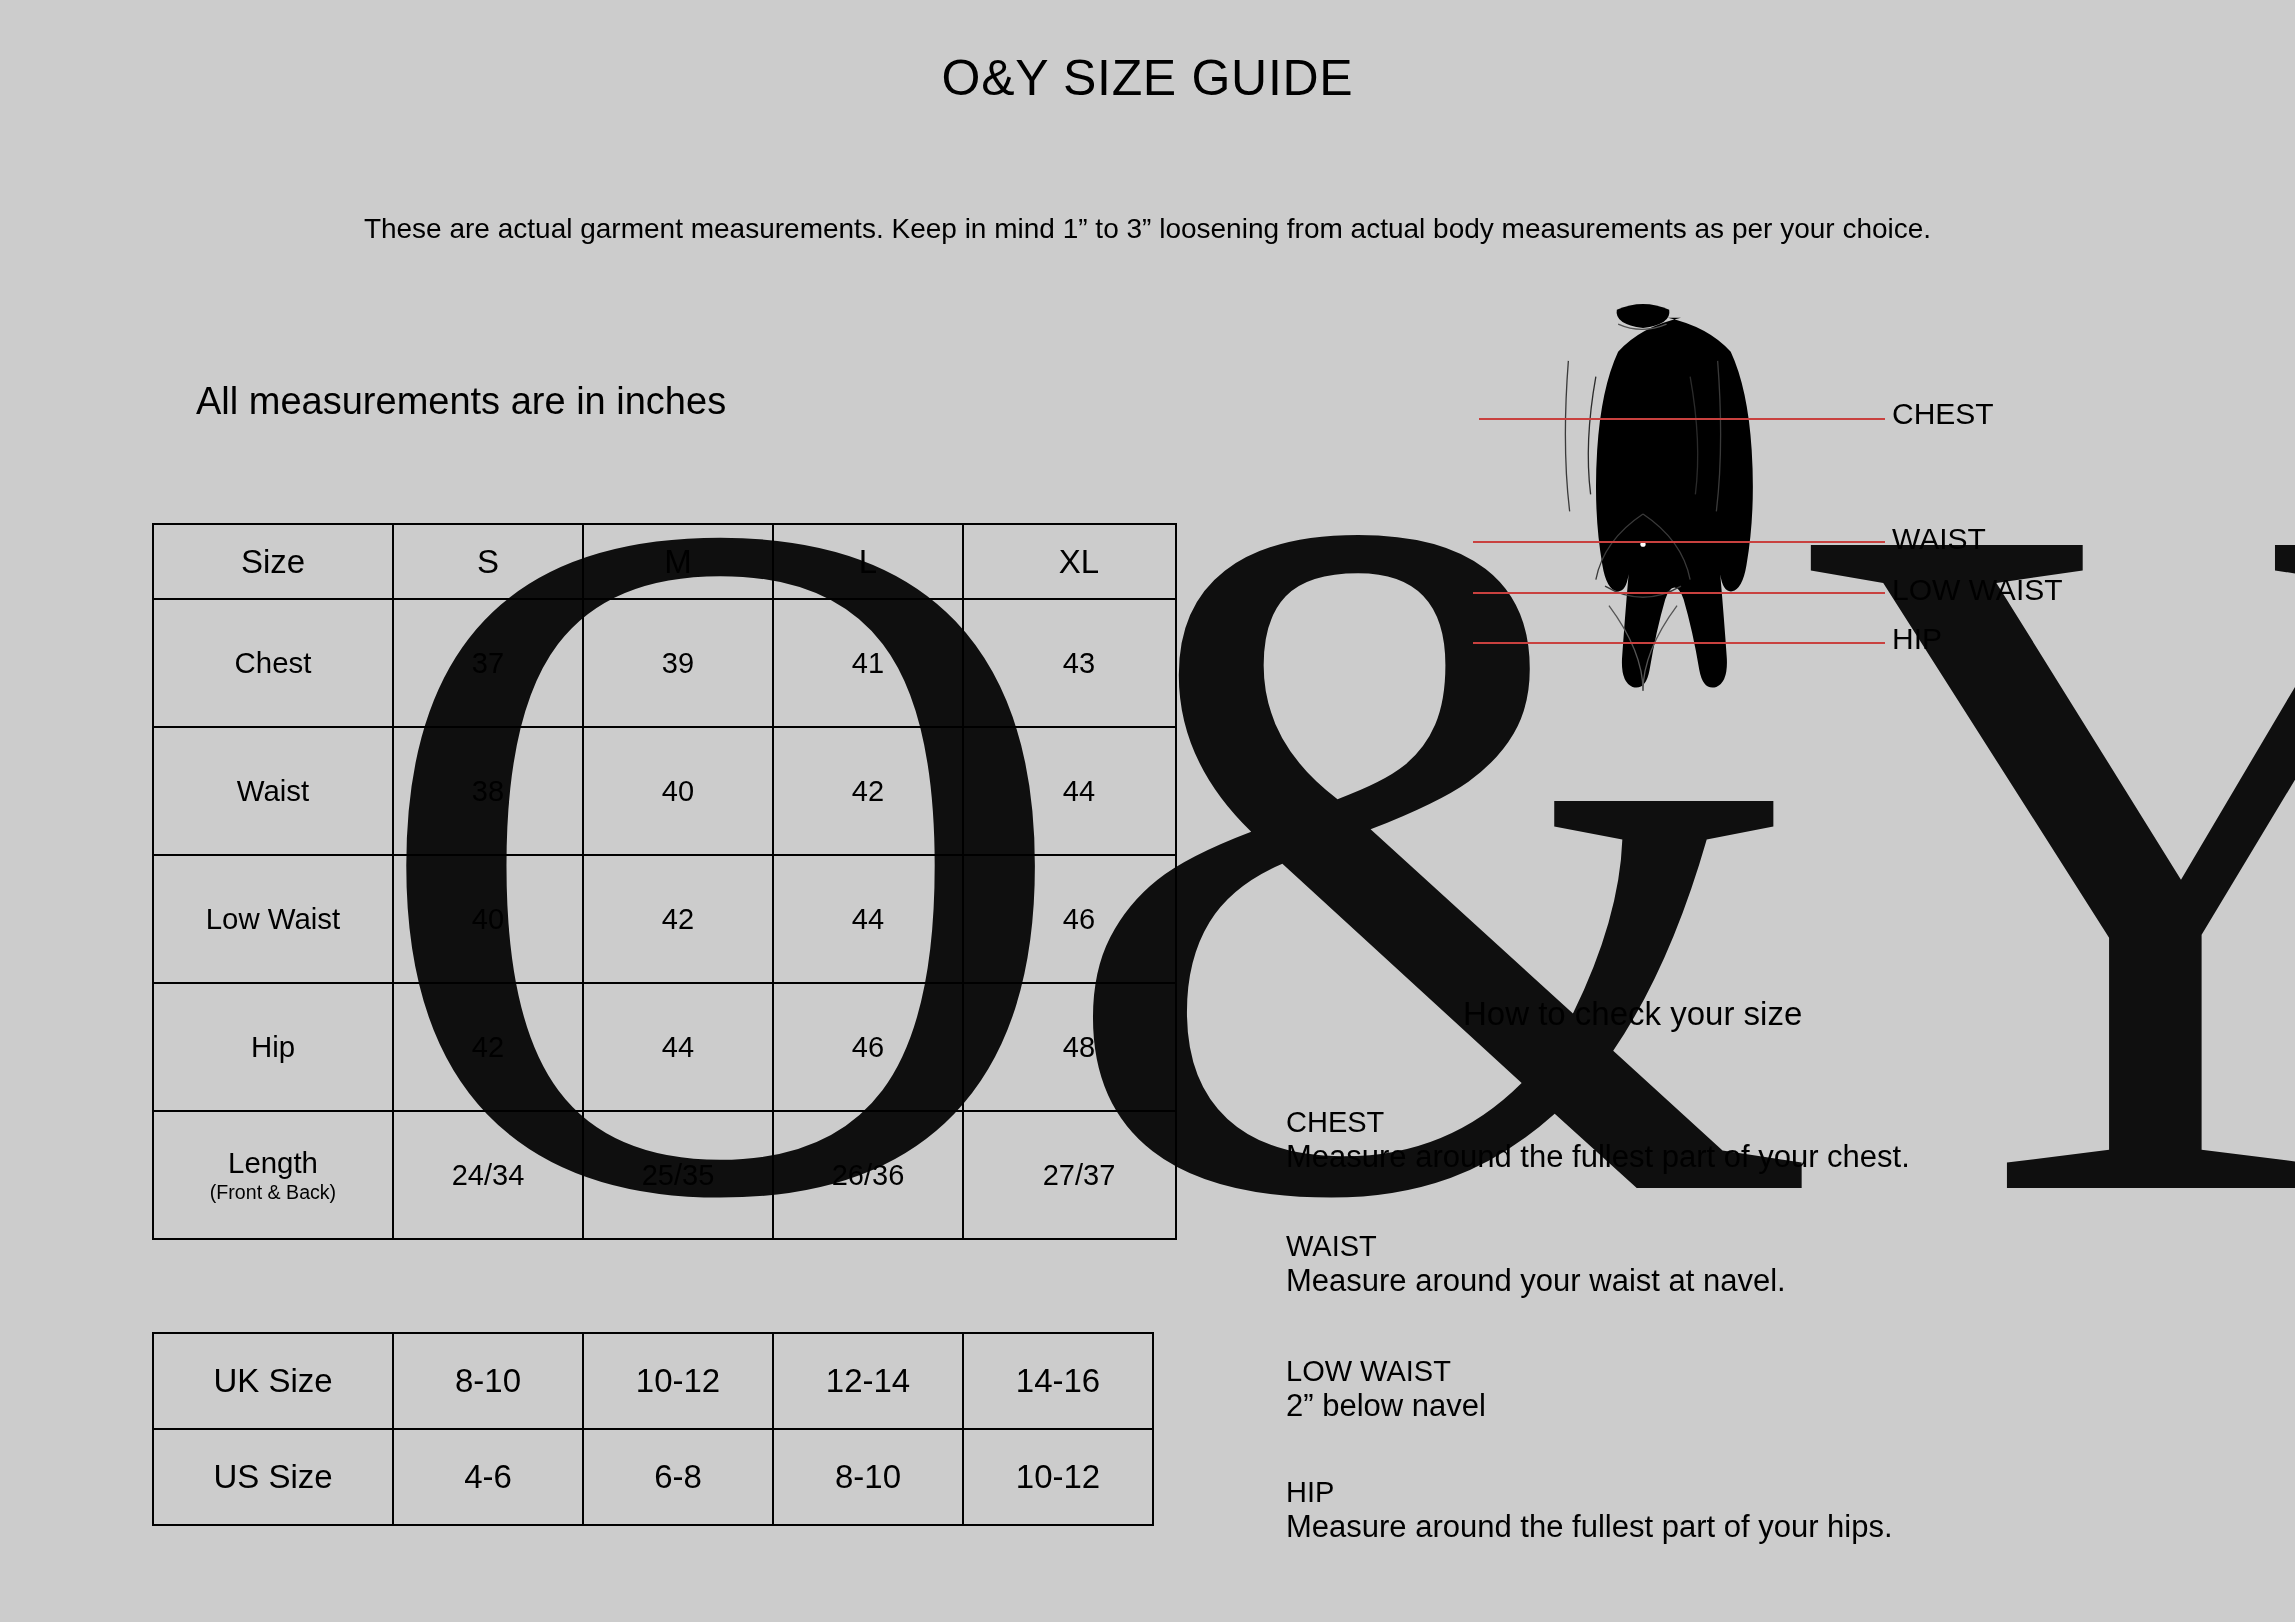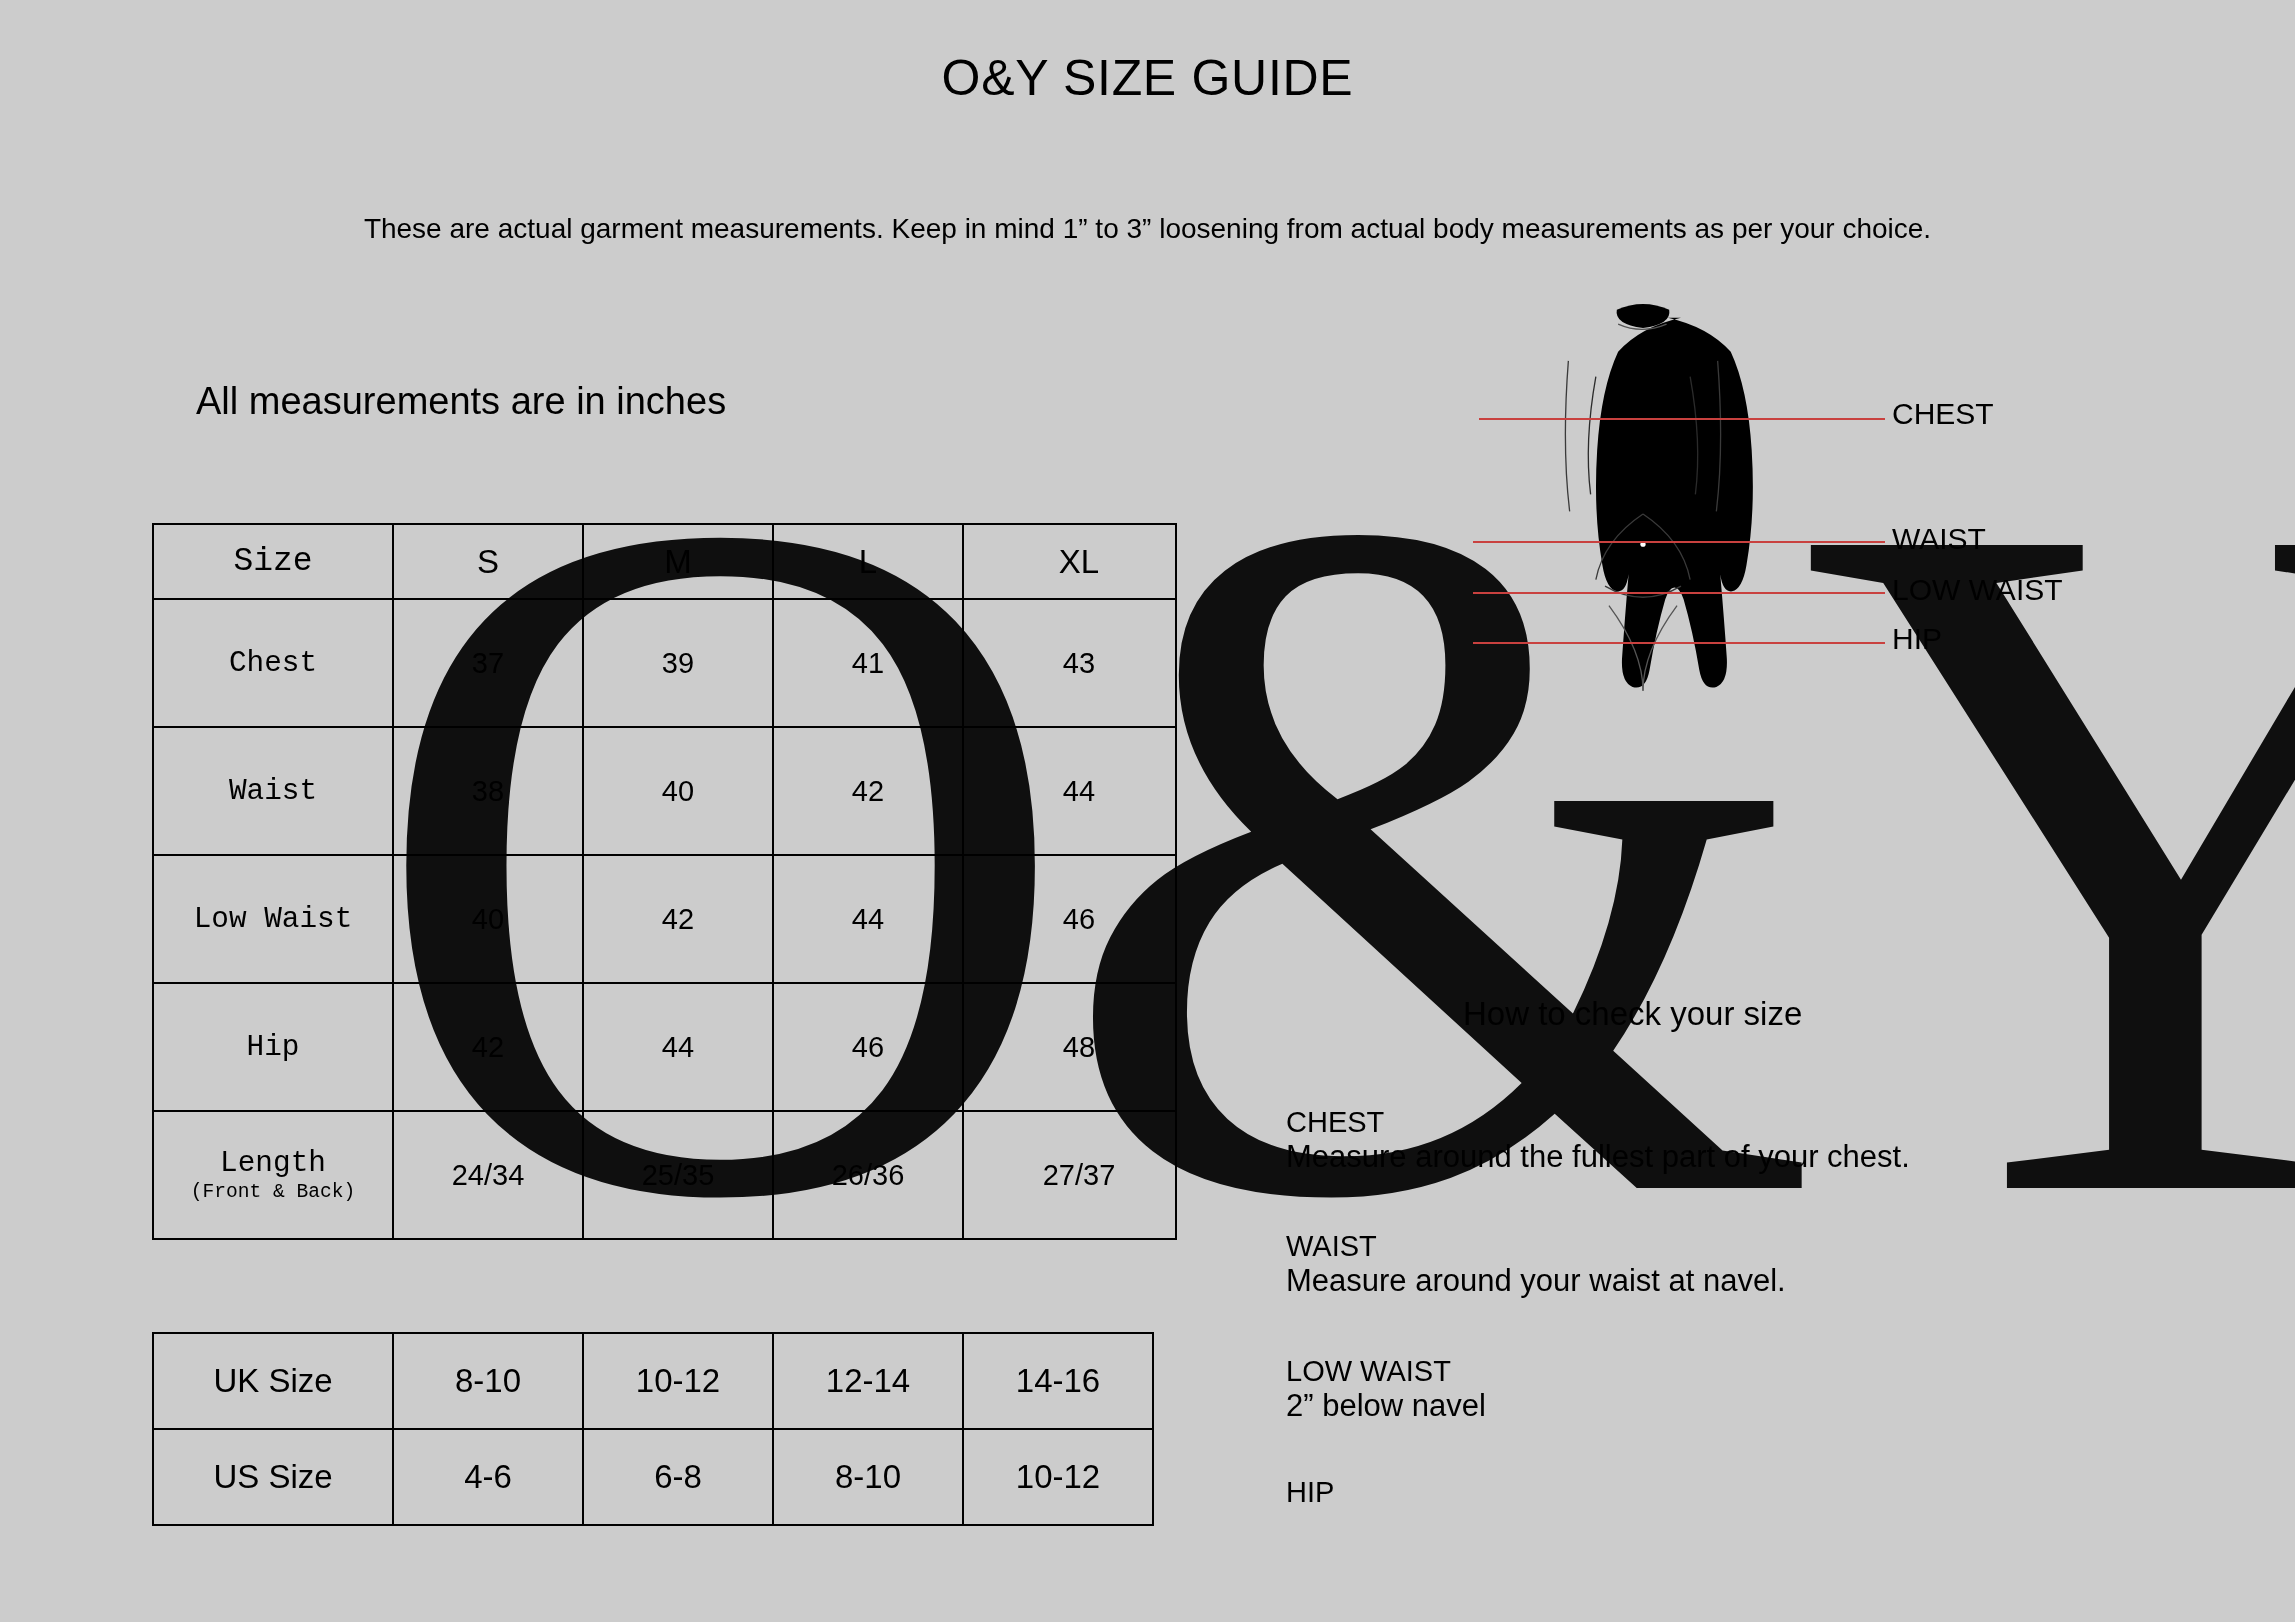--- a/index.html
+++ b/index.html
@@ -70,21 +70,21 @@
   .size-table td, .size-table th {
     border: 2px solid #000;
     text-align: center;
     vertical-align: middle;
     font-weight: normal;
     background: transparent;
   }
   .size-table .hdr-row td { height: 71px; font-size: 33px; }
   .size-table .hdr-row td.lbl { font-size: 33px; }
   .size-table tbody td { height: 124px; font-size: 29px; }
-  .size-table td.lbl { width: 236px; font-size: 29.4px; font-family: Liberation Mono, monospace; }
+  .size-table td.lbl { width: 236px; font-size: 29.4px; }
   .size-table td.col { width: 186px; }
   .size-table td.col.wide { width: 190px; padding-left: 20px; }
   .sublabel { display: block; font-size: 19.6px; margin-top: 1.3px; }
 
   
   .uk-table {
     position: absolute;
     left: 152px;
     top: 1332px;
     border-collapse: collapse;
@@ -280,14 +280,15 @@
 <div class="howto-block blk-waist">
   <div class="h">WAIST</div>
   <div class="p">Measure around your waist at navel.</div>
 </div>
 <div class="howto-block blk-lowwaist">
   <div class="h">LOW WAIST</div>
   <div class="p">2” below navel</div>
 </div>
 <div class="howto-block blk-hip">
   <div class="h">HIP</div>
+  <div class="p">Measure around the fullest part of your hips.</div>
 </div>
 
 
 </body></html>

